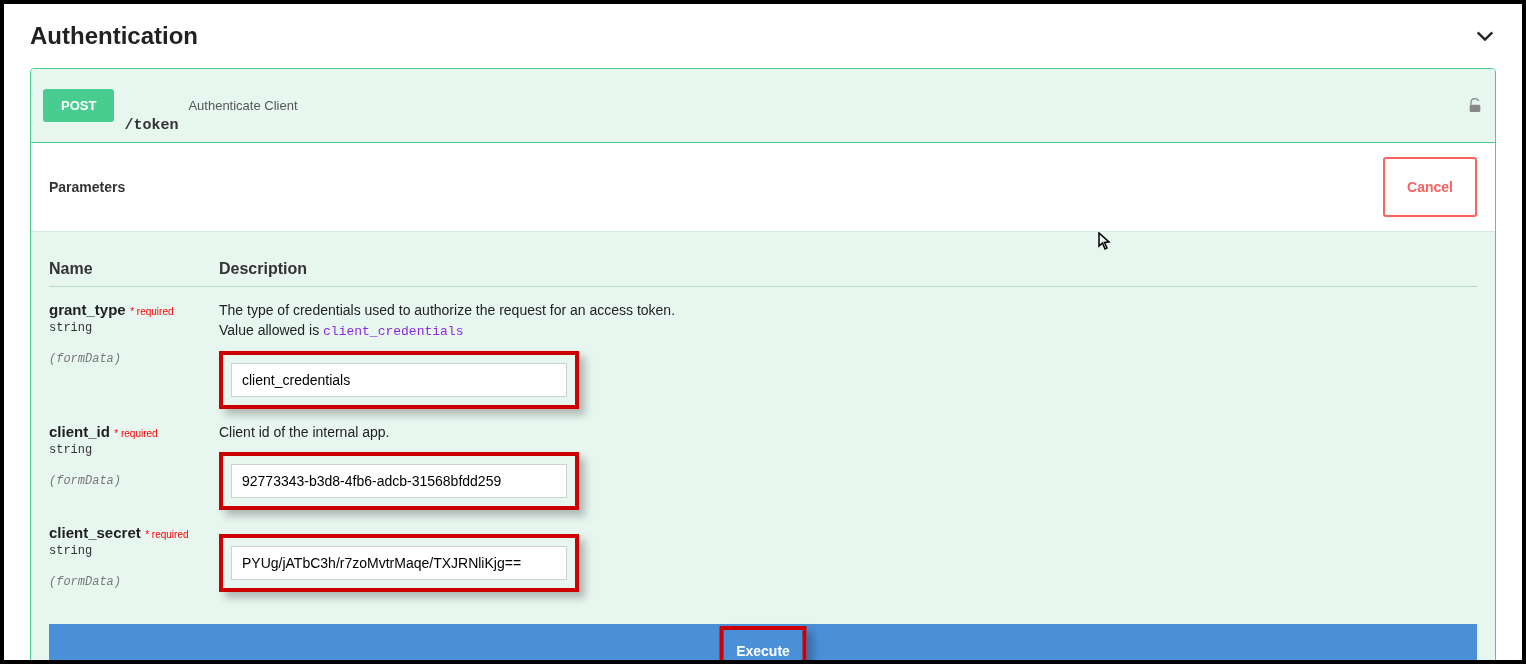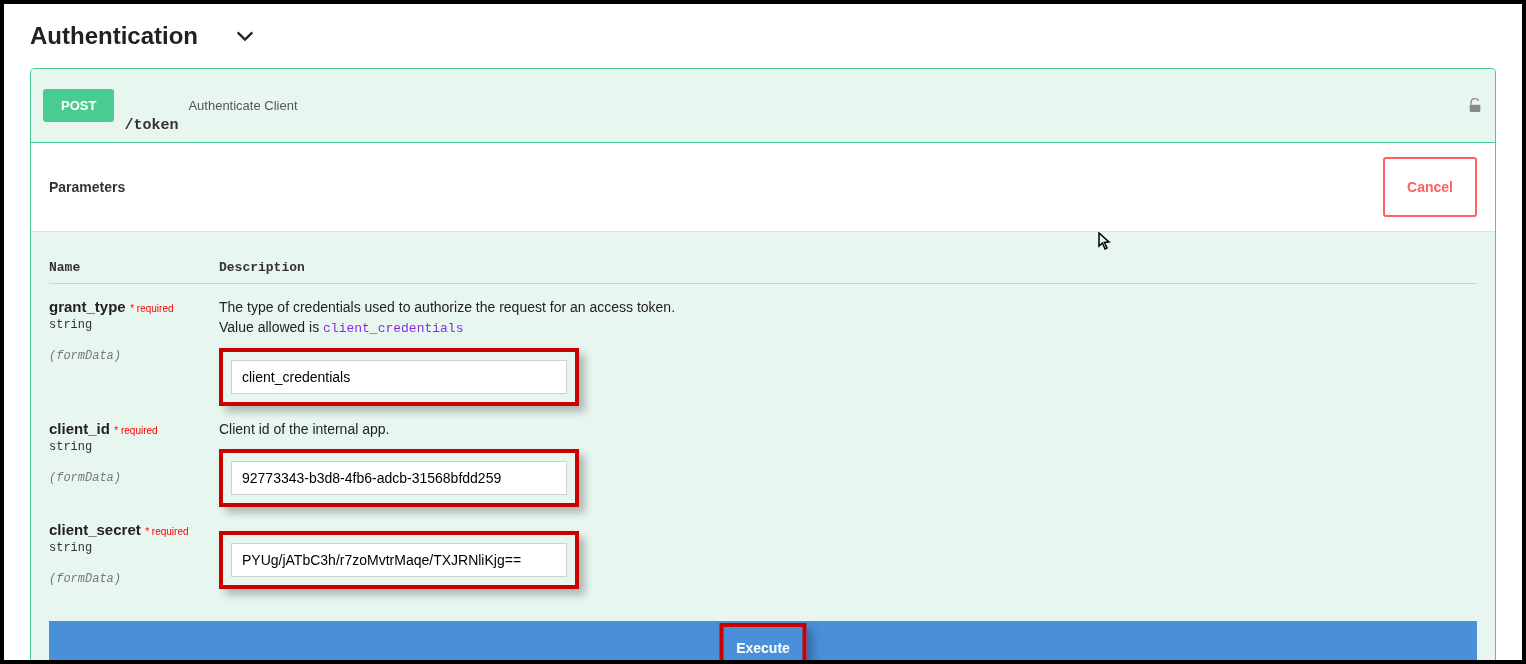--- a/index.html
+++ b/index.html
@@ -7,20 +7,21 @@
   font-family: -apple-system, BlinkMacSystemFont, "Segoe UI", Helvetica, Arial, sans-serif;
   background: #fff;
   width: 1526px;
   height: 664px;
   border: 4px solid #000;
   padding: 18px 26px;
   position: relative;
 }
 .section-header {
   display: flex;
+  justify-content: space-between;
   align-items: center;
   margin-bottom: 18px;
   gap: 36px;
 }
 .section-title {
   font-size: 24px;
   font-weight: 700;
   color: #222;
 }
 .chevron {
@@ -94,24 +95,23 @@
 }
 .params-table {
   padding: 10px 18px 10px 18px;
 }
 .table-header-row {
   display: flex;
   border-bottom: 1px solid #bcd9cd;
   padding: 18px 0 8px 0;
 }
 .col-label {
-  font-size: 13px;
+  font-size: 16px;
   font-weight: 700;
   color: #333;
-  font-family: Liberation Mono, monospace;
 }
 .name-col { width: 170px; flex-shrink: 0; }
 .desc-col { flex: 1; }
 .param-row {
   display: flex;
   padding-top: 14px;
   align-items: flex-start;
 }
 .param-name-block { width: 170px; flex-shrink: 0; }
 .param-name {

